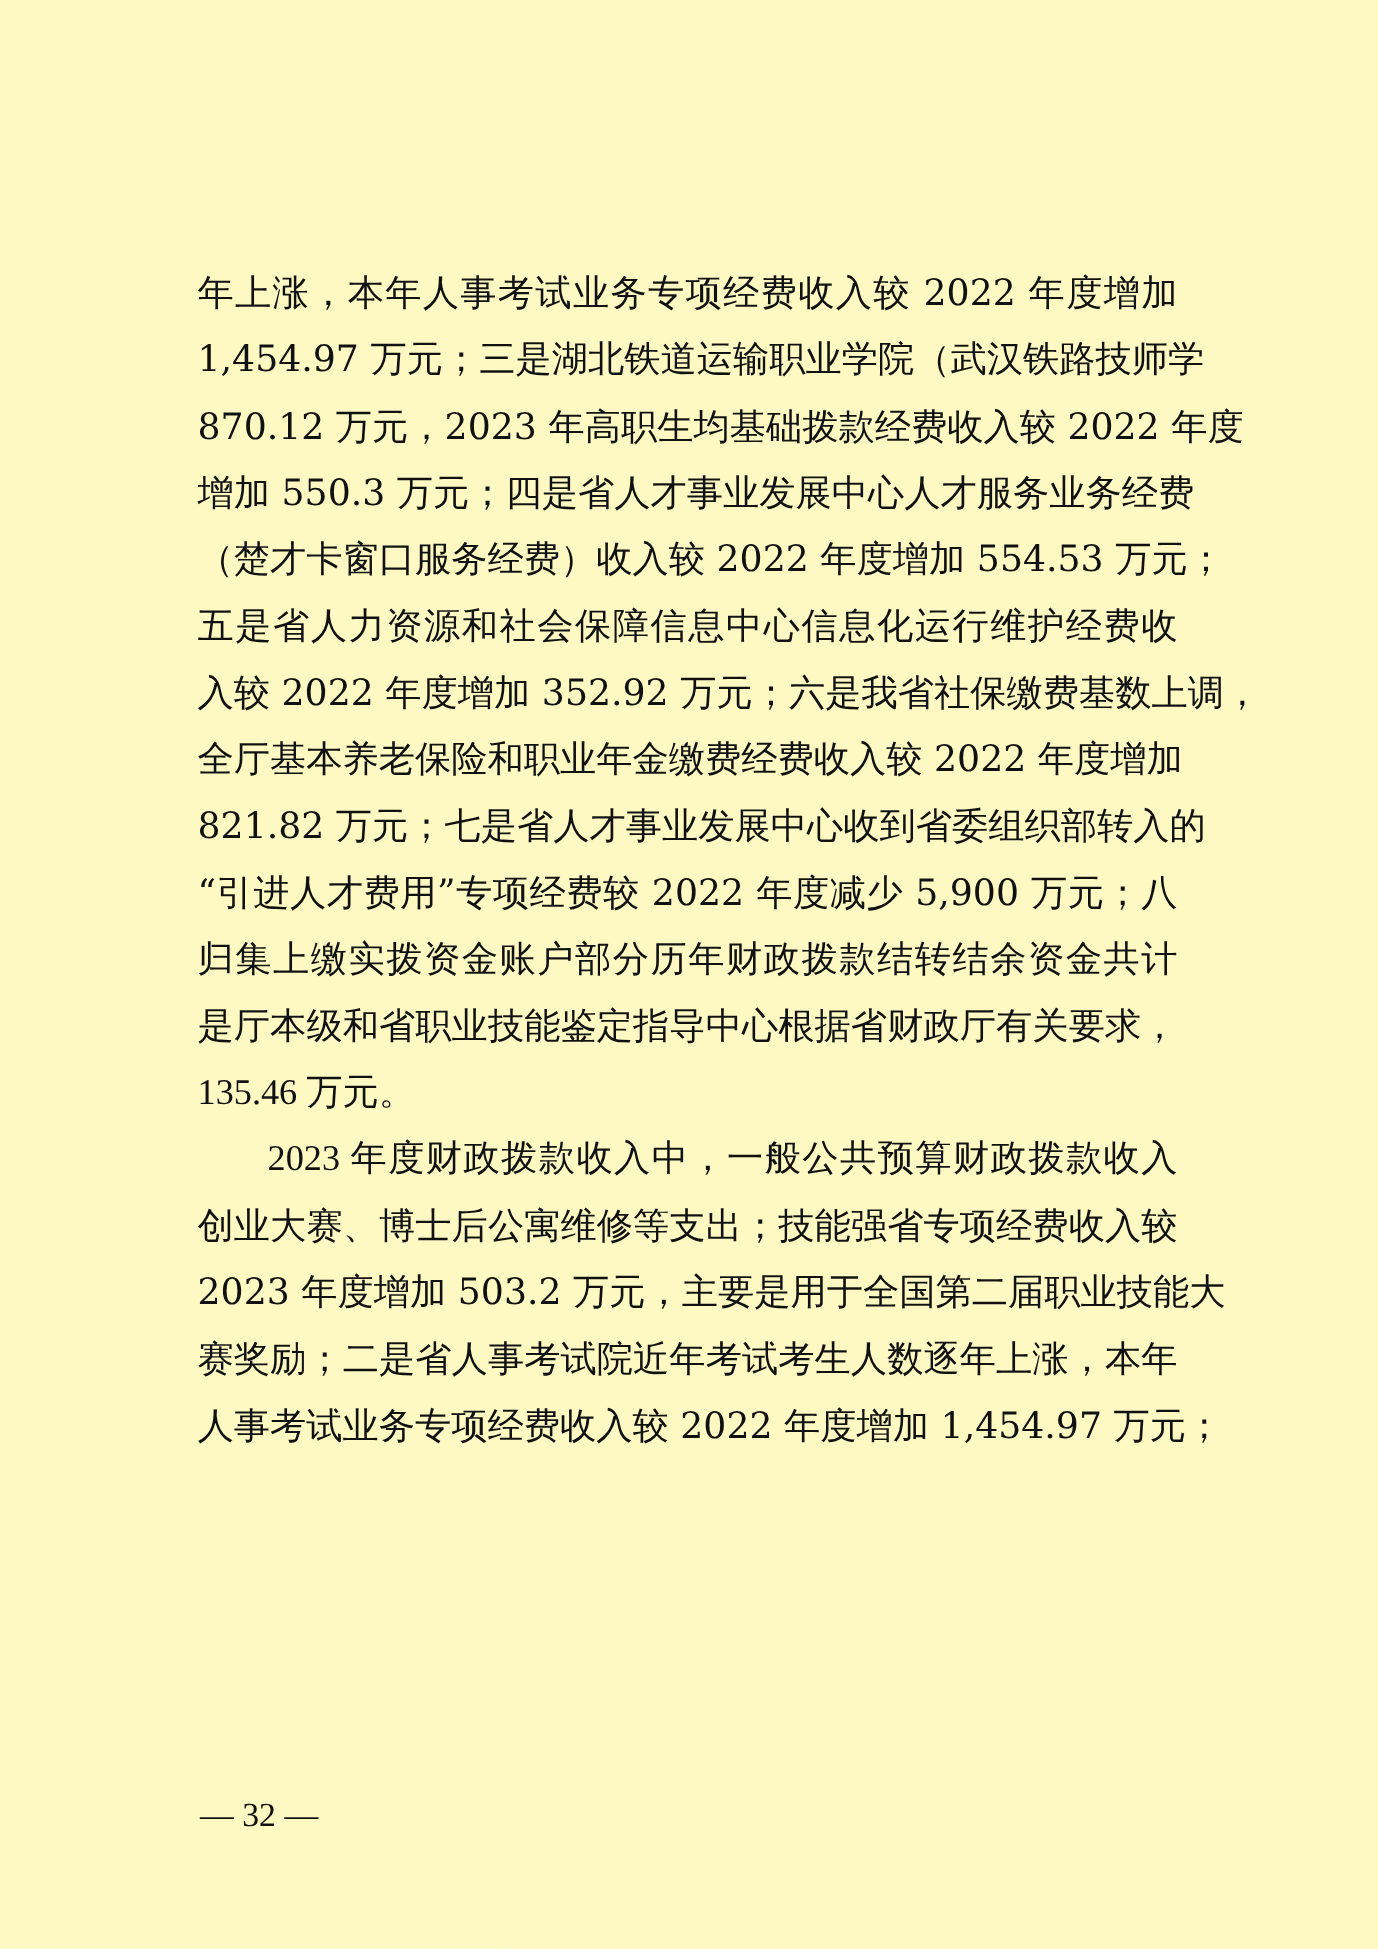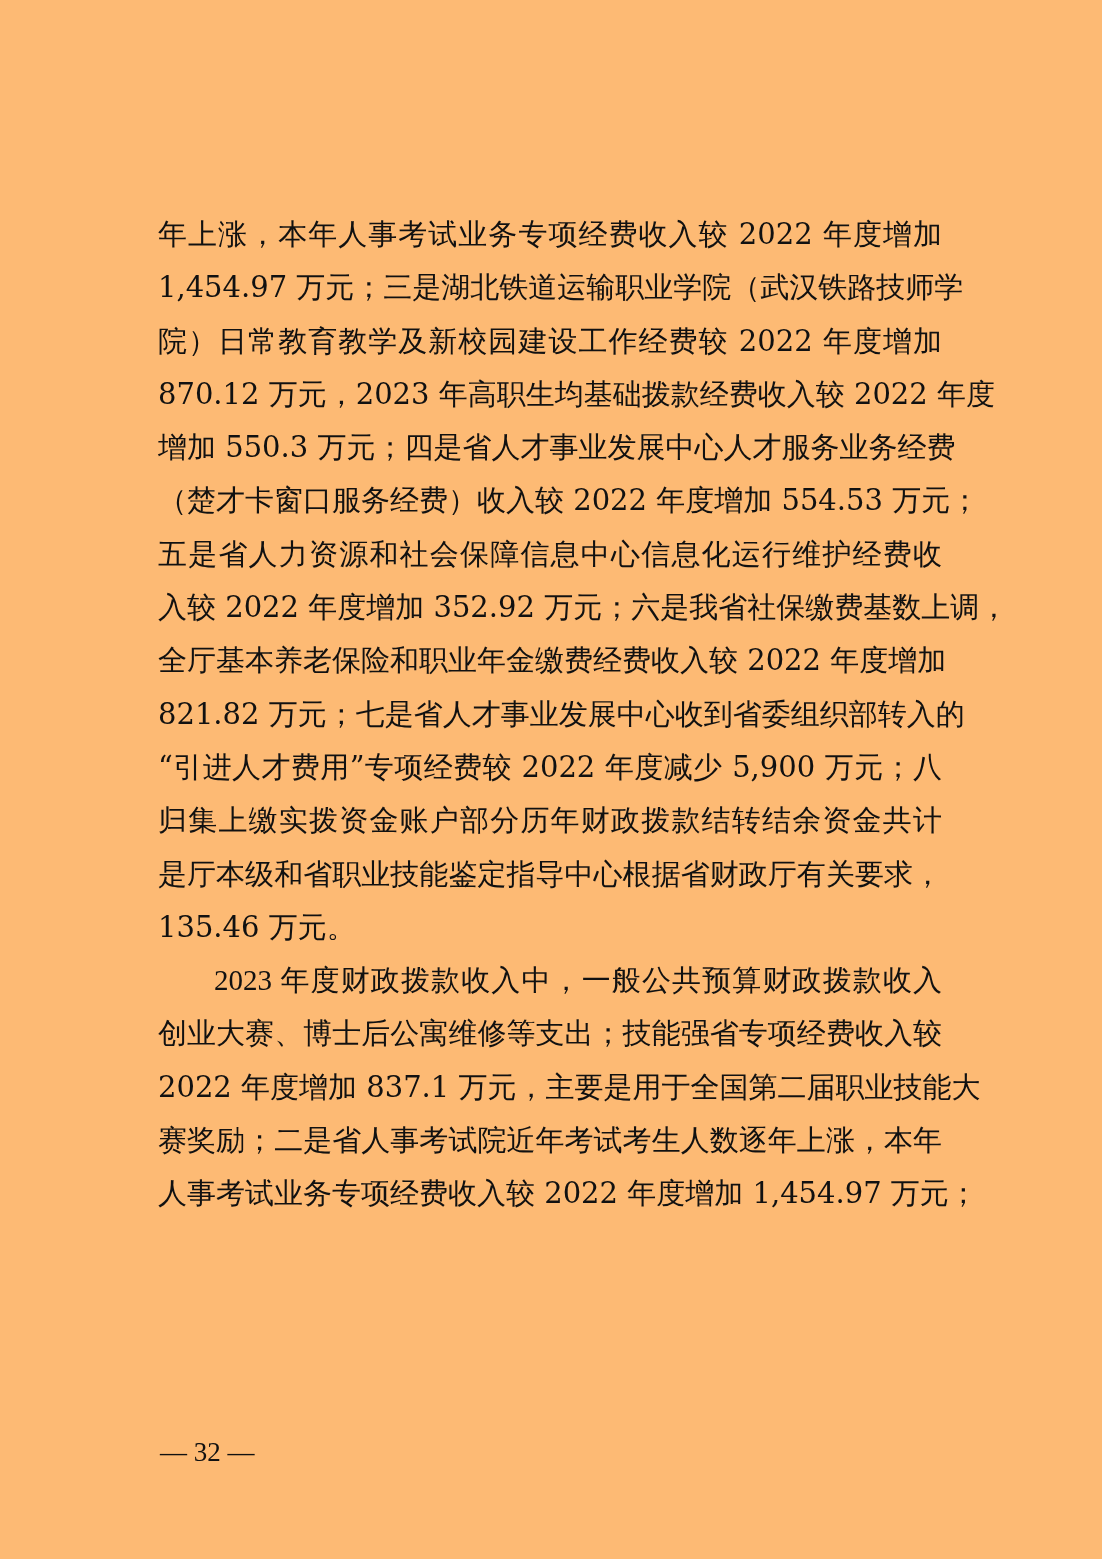--- a/index.html
+++ b/index.html
@@ -14,40 +14,41 @@
       overflow: hidden;
       font-family: "DejaVu Serif", "Liberation Serif", serif;
       color: #111111;
     }
     .page {
       position: absolute;
       left: 0;
       top: 0;
       width: 1102px;
       height: 1559px;
-      background: #fdba74;
+      background: #fef9c3;
     }
     .body-text {
       position: absolute;
       left: 158px;
       top: 208px;
       width: 784px;
     }
     .line {
       height: 53.3px;
       line-height: 53.3px;
       font-size: 29px;
       white-space: nowrap;
       text-align: justify;
       text-align-last: justify;
       letter-spacing: 0px;
       overflow: visible;
     }
     .line.last {
       text-align-last: left;
+      font-family: Liberation Serif, serif;
     }
     .line.indent {
       padding-left: 56px;
       font-family: Liberation Serif, serif;
     }
     .page-number {
       position: absolute;
       left: 160px;
       top: 1408px;
       font-size: 27px;
@@ -59,37 +60,36 @@
   </style>
 </head>
 <body>
 
 <div class="page">
   <div class="body-text">
 
     <div class="paragraph">
       <div class="line">年上涨，本年人事考试业务专项经费收入较 2022 年度增加</div>
       <div class="line">1,454.97 万元；三是湖北铁道运输职业学院（武汉铁路技师学</div>
-      <div class="line">院）日常教育教学及新校园建设工作经费较 2022 年度增加</div>
       <div class="line">870.12 万元，2023 年高职生均基础拨款经费收入较 2022 年度</div>
       <div class="line">增加 550.3 万元；四是省人才事业发展中心人才服务业务经费</div>
       <div class="line">（楚才卡窗口服务经费）收入较 2022 年度增加 554.53 万元；</div>
       <div class="line">五是省人力资源和社会保障信息中心信息化运行维护经费收</div>
       <div class="line">入较 2022 年度增加 352.92 万元；六是我省社保缴费基数上调，</div>
       <div class="line">全厅基本养老保险和职业年金缴费经费收入较 2022 年度增加</div>
       <div class="line">821.82 万元；七是省人才事业发展中心收到省委组织部转入的</div>
       <div class="line">“引进人才费用”专项经费较 2022 年度减少 5,900 万元；八</div>
       <div class="line">归集上缴实拨资金账户部分历年财政拨款结转结余资金共计</div>
       <div class="line">是厅本级和省职业技能鉴定指导中心根据省财政厅有关要求，</div>
       <div class="line last">135.46 万元。</div>
     </div>
 
     <div class="paragraph">
       <div class="line indent">2023 年度财政拨款收入中，一般公共预算财政拨款收入</div>
       <div class="line">创业大赛、博士后公寓维修等支出；技能强省专项经费收入较</div>
-      <div class="line">2022 年度增加 837.1 万元，主要是用于全国第二届职业技能大</div>
+      <div class="line">2023 年度增加 503.2 万元，主要是用于全国第二届职业技能大</div>
       <div class="line">赛奖励；二是省人事考试院近年考试考生人数逐年上涨，本年</div>
       <div class="line">人事考试业务专项经费收入较 2022 年度增加 1,454.97 万元；</div>
     </div>
   </div>
 
   <div class="page-number">— 32 —</div>
 </div>
 
 </body></html>

